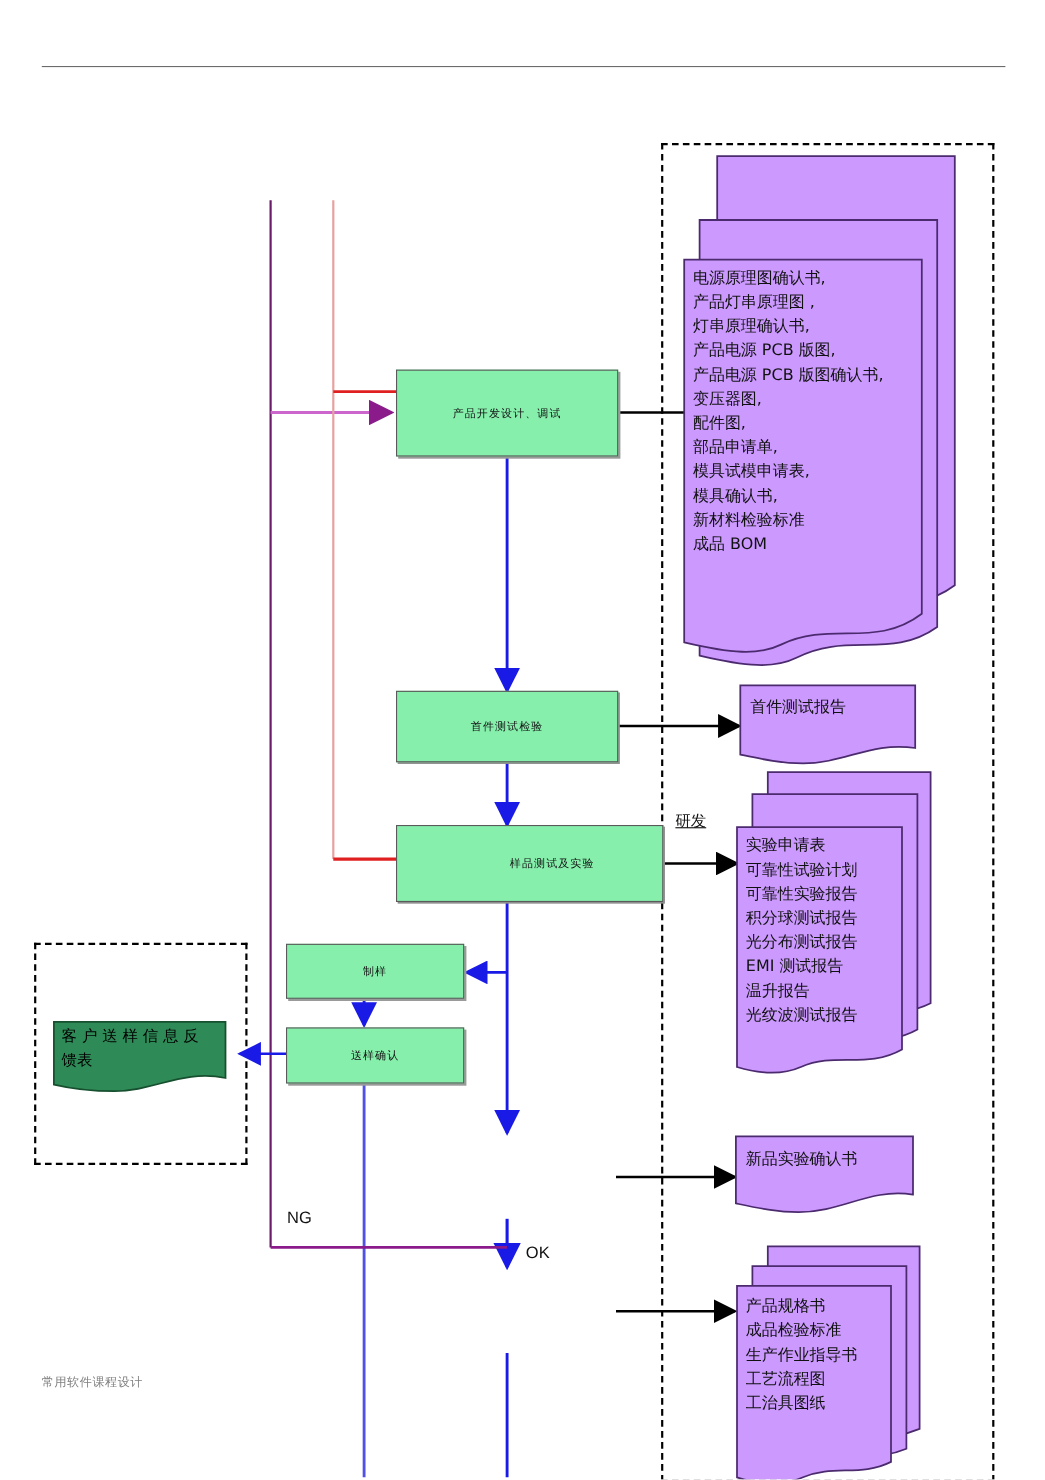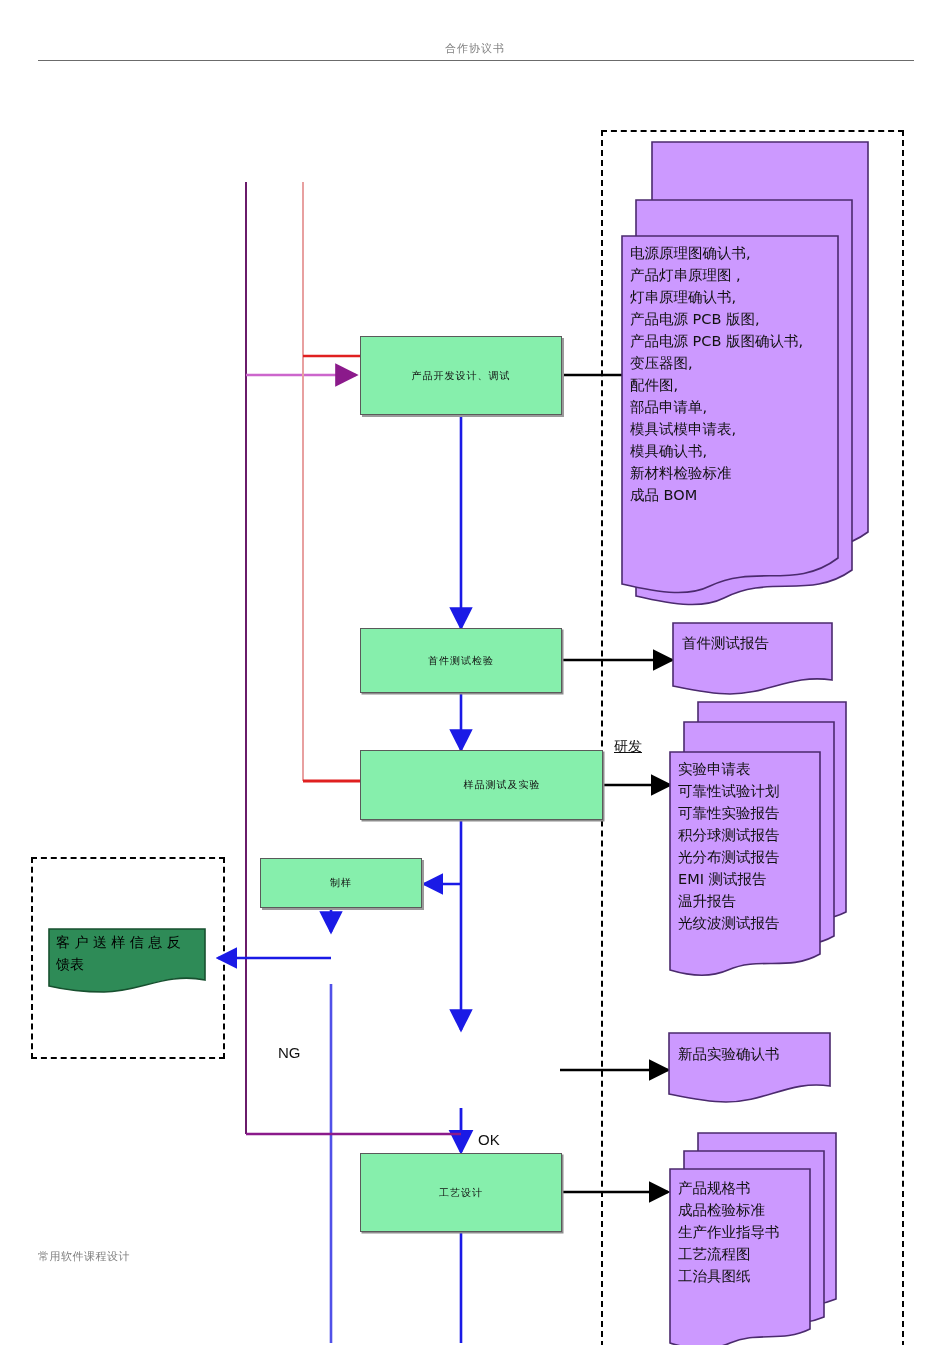--- a/index.html
+++ b/index.html
@@ -29,21 +29,20 @@
     font-size:14.5px;color:#111;line-height:1.52;white-space:pre-line;}
   .lbl{position:absolute;font-family:"Liberation Sans",sans-serif;font-size:15px;color:#111;}
   .lbl-cn{font-family:"DejaVu Sans",sans-serif;font-size:14px;text-decoration:underline;}
   svg.conn{position:absolute;left:0;top:0;width:950px;height:1345px;pointer-events:none;}
 </style>
 </head>
 <body>
 
 <div id="page">
 
-  <div class="hdr-text">合作协议书</div>
   <div class="hdr-rule"></div>
   <div class="footer-text">常用软件课程设计</div>
 
   <div class="dashdot" style="left:601px;top:130px;width:299px;height:1213px;border-style:dashed;border-width:2.2px;"></div>
 
   <div class="dashbox" style="left:31px;top:857px;width:190px;height:198px;"></div>
 
   <svg class="conn" viewBox="0 0 950 1345">
     <defs>
       <marker id="ar-black" markerWidth="9" markerHeight="9" refX="8" refY="4.5" orient="auto">
@@ -106,25 +105,25 @@
   </div>
 
   <div class="proc thin" style="left:360px;top:750px;width:200px;height:68px;padding-left:41px;">
     <span>样品测试及实验</span>
   </div>
 
   <div class="proc" style="left:260px;top:858px;width:160px;height:48px;">
     <span>制样</span>
   </div>
 
+  <div class="proc" style="left:260px;top:934px;width:160px;height:49px;">
+    <span>送样确认</span>
+  </div>
 
 
-  <div class="proc thin" style="left:360px;top:1153px;width:200px;height:77px;">
-    <span>工艺设计</span>
-  </div>
 
   <div class="doc" style="left:620px;top:140px;">
     <svg width="260" height="470" viewBox="0 0 260 470">
       <path d="M32,2 L248,2 L248,392 C205,424 165,396 118,420 C98,430 72,428 32,418 Z" fill="#cc99ff" stroke="#4b2a6e" stroke-width="1.6"></path>
       <path d="M16,60 L232,60 L232,430 C190,460 150,434 104,458 C84,468 58,466 16,456 Z" fill="#cc99ff" stroke="#4b2a6e" stroke-width="1.6"></path>
       <path d="M2,96 L218,96 L218,418 C176,450 136,424 90,446 C70,456 44,454 2,444 Z" fill="#cc99ff" stroke="#4b2a6e" stroke-width="1.6"></path>
     </svg>
     <div class="txt" style="left:10px;top:102px;width:206px;">电源原理图确认书,
 产品灯串原理图   ,
 灯串原理确认书,
@@ -184,16 +183,16 @@
 
   <div class="doc" style="left:48px;top:928px;">
     <svg width="165" height="70" viewBox="0 0 165 70">
       <path d="M1,1 L157,1 L157,52 C118,44 92,64 56,64 C36,64 18,62 1,58 Z" fill="#2e8b57" stroke="#17502f" stroke-width="1.6"></path>
     </svg>
     <div class="txt" style="left:8px;top:4px;width:150px;color:#000;font-size:14px;line-height:1.55;">客 户 送 样 信 息 反
 馈表</div>
   </div>
 
   <div class="lbl lbl-cn" style="left:614px;top:738px;">研发</div>
-  <div class="lbl" style="left:261px;top:1044px;margin-left:17px;">NG</div>
+  <div class="lbl" style="left:261px;top:1099px;">NG</div>
   <div class="lbl" style="left:478px;top:1131px;">OK</div>
 
 </div>
 
 </body></html>

